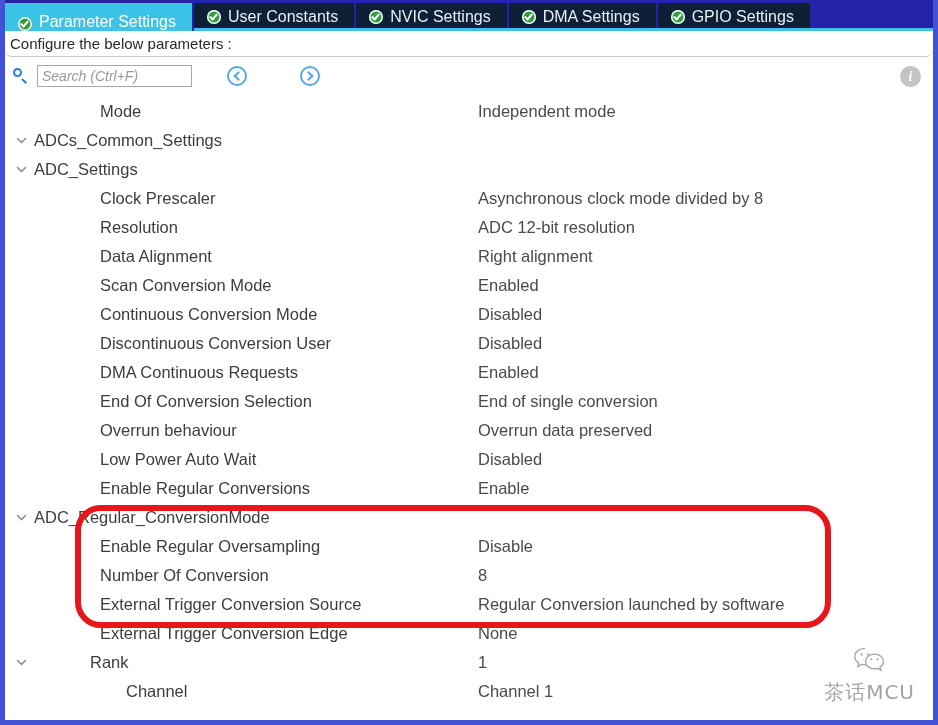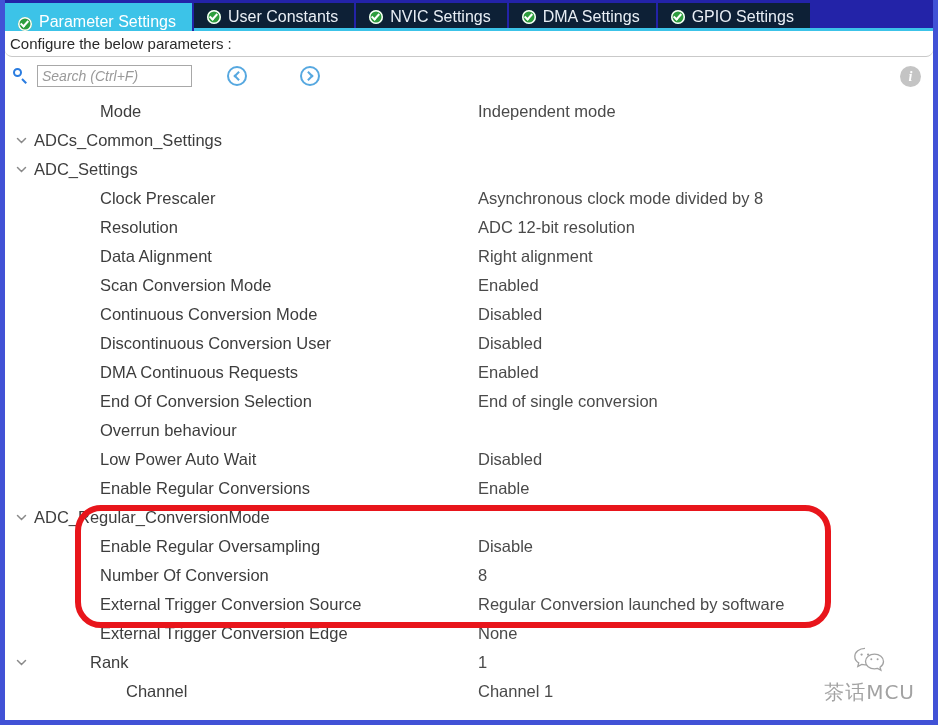--- a/index.html
+++ b/index.html
@@ -354,20 +354,21 @@
         <span class="value">Enabled</span>
       </div>
       <div class="row lvl-child">
         <span class="chev blank"></span>
         <span class="label">End Of Conversion Selection</span>
         <span class="value">End of single conversion</span>
       </div>
       <div class="row lvl-child">
         <span class="chev blank"></span>
         <span class="label">Overrun behaviour</span>
+        <span class="value">Overrun data preserved</span>
       </div>
       <div class="row lvl-child">
         <span class="chev blank"></span>
         <span class="label">Low Power Auto Wait</span>
         <span class="value">Disabled</span>
       </div>
       <div class="row lvl-child">
         <span class="chev blank"></span>
         <span class="label">Enable Regular Conversions</span>
         <span class="value">Enable</span>

